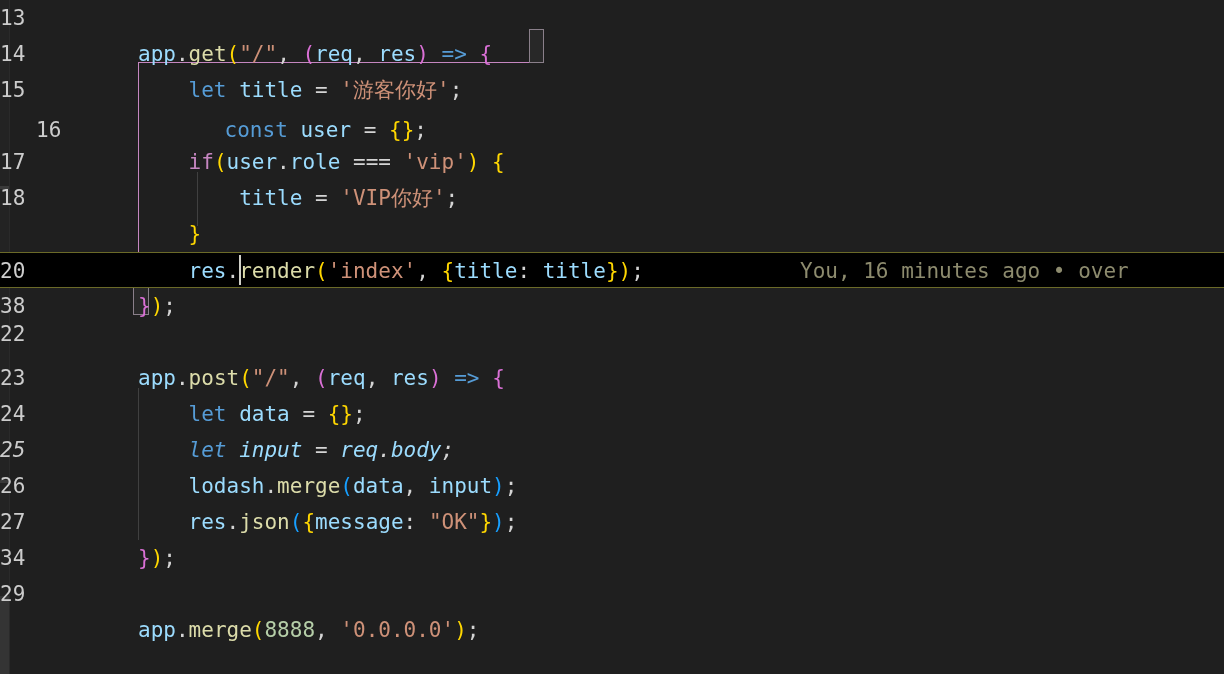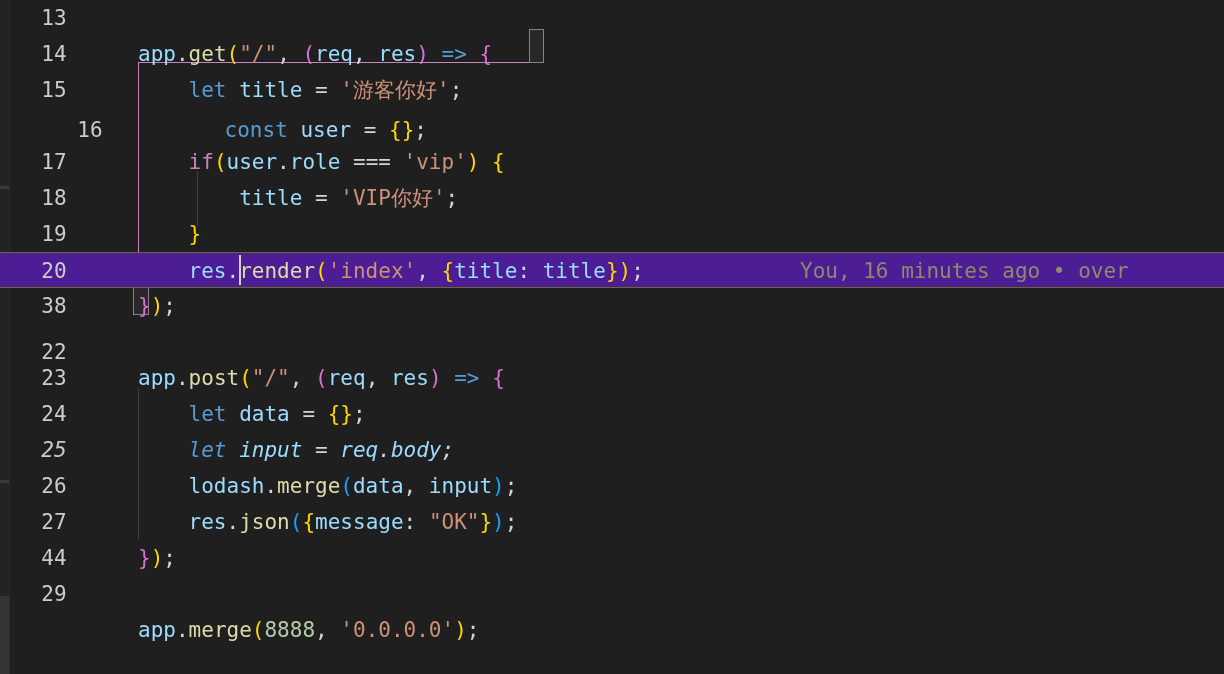--- a/index.html
+++ b/index.html
@@ -42,38 +42,38 @@
     left: 0; right: 0;
     height: 36px;
     line-height: 36px;
     white-space: pre;
     font-size: 21px;
   }
 
   .gutter-num {
     position: absolute;
     left: 0; width: 108px;
-    text-align: center;
+    text-align: left;
     color: #cccccc;
     font-size: 21px;
     letter-spacing: 0.2px;
   }
 
   .code {
     position: absolute;
     left: 138px;
     white-space: pre;
     font-size: 21px;
     color: #d4d4d4;
     letter-spacing: 0px;
   }
 
   
   .row.active {
-    background: #4c1d95;
+    background: #000000;
     border-top: 1px solid #6b6a28;
     border-bottom: 1px solid #6b6a28;
     box-sizing: border-box;
   }
 
   .blame {
     position: absolute;
     left: 800px;
     color: #8d8b6e;
     font-size: 21px;
@@ -150,28 +150,28 @@
     </svg>
   </div>
 
   <div id="rows">
       <div class="row" style="top: 0px;"><div class="gutter-num">13</div><div class="code"></div></div>
       <div class="row" style="top: 36px;"><div class="gutter-num">14</div><div class="code"><span class="t-var">app</span><span class="t-plain">.</span><span class="t-fn">get</span><span class="t-b1">(</span><span class="t-str">"/"</span><span class="t-plain">, </span><span class="t-b2">(</span><span class="t-var">req</span><span class="t-plain">, </span><span class="t-var">res</span><span class="t-b2">)</span><span class="t-plain"> </span><span class="t-kw">=&gt;</span><span class="t-plain"> </span><span class="t-b2">{</span></div></div>
       <div class="row" style="top: 72px;"><div class="gutter-num">15</div><div class="code"><span class="t-plain">    </span><span class="t-kw">let</span><span class="t-plain"> </span><span class="t-var">title</span><span class="t-plain"> = </span><span class="t-str">'游客你好'</span><span class="t-plain">;</span></div></div>
       <div class="row" style="top: 112px; margin-left: 36px;"><div class="gutter-num">16</div><div class="code"><span class="t-plain">    </span><span class="t-kw">const</span><span class="t-plain"> </span><span class="t-var">user</span><span class="t-plain"> = </span><span class="t-b1">{</span><span class="t-b1">}</span><span class="t-plain">;</span></div></div>
       <div class="row" style="top: 144px;"><div class="gutter-num">17</div><div class="code"><span class="t-plain">    </span><span class="t-ctrl">if</span><span class="t-b1">(</span><span class="t-var">user</span><span class="t-plain">.</span><span class="t-var">role</span><span class="t-plain"> === </span><span class="t-str">'vip'</span><span class="t-b1">)</span><span class="t-plain"> </span><span class="t-b1">{</span></div></div>
       <div class="row" style="top: 180px;"><div class="gutter-num">18</div><div class="code"><span class="t-plain">        </span><span class="t-var">title</span><span class="t-plain"> = </span><span class="t-str">'VIP你好'</span><span class="t-plain">;</span></div></div>
-      <div class="row" style="top: 216px;"><div class="gutter-num">19</div><div class="code"><span class="t-plain">    </span><span class="t-b1">}</span></div></div>
+      <div class="row" style="top: 216px;"><div class="code"><span class="t-plain">    </span><span class="t-b1">}</span></div></div>
       <div class="row active" style="top: 252px;"><div class="gutter-num">20</div><div class="code"><span class="t-plain">    </span><span class="t-var">res</span><span class="t-plain">.</span><span class="t-fn">render</span><span class="t-b1">(</span><span class="t-str">'index'</span><span class="t-plain">, </span><span class="t-b1">{</span><span class="t-var">title</span><span class="t-plain">: </span><span class="t-var">title</span><span class="t-b1">}</span><span class="t-b1">)</span><span class="t-plain">;</span></div><div class="blame">You, 16 minutes ago • over</div></div>
       <div class="row" style="top: 288px;"><div class="gutter-num">38</div><div class="code"><span class="t-b2">}</span><span class="t-b1">)</span><span class="t-plain">;</span></div></div>
-      <div class="row" style="top: 334px;"><div class="gutter-num">22</div><div class="code"></div></div>
+      <div class="row" style="top: 316px;"><div class="gutter-num">22</div><div class="code"></div></div>
       <div class="row" style="top: 360px;"><div class="gutter-num">23</div><div class="code"><span class="t-var">app</span><span class="t-plain">.</span><span class="t-fn">post</span><span class="t-b1">(</span><span class="t-str">"/"</span><span class="t-plain">, </span><span class="t-b2">(</span><span class="t-var">req</span><span class="t-plain">, </span><span class="t-var">res</span><span class="t-b2">)</span><span class="t-plain"> </span><span class="t-kw">=&gt;</span><span class="t-plain"> </span><span class="t-b2">{</span></div></div>
       <div class="row" style="top: 396px;"><div class="gutter-num">24</div><div class="code"><span class="t-plain">    </span><span class="t-kw">let</span><span class="t-plain"> </span><span class="t-var">data</span><span class="t-plain"> = </span><span class="t-b1">{</span><span class="t-b1">}</span><span class="t-plain">;</span></div></div>
       <div class="row" style="top: 432px; font-style: italic;"><div class="gutter-num">25</div><div class="code"><span class="t-plain">    </span><span class="t-kw">let</span><span class="t-plain"> </span><span class="t-var">input</span><span class="t-plain"> = </span><span class="t-var">req</span><span class="t-plain">.</span><span class="t-var">body</span><span class="t-plain">;</span></div></div>
       <div class="row" style="top: 468px;"><div class="gutter-num">26</div><div class="code"><span class="t-plain">    </span><span class="t-var">lodash</span><span class="t-plain">.</span><span class="t-fn">merge</span><span class="t-b3">(</span><span class="t-var">data</span><span class="t-plain">, </span><span class="t-var">input</span><span class="t-b3">)</span><span class="t-plain">;</span></div></div>
       <div class="row" style="top: 504px;"><div class="gutter-num">27</div><div class="code"><span class="t-plain">    </span><span class="t-var">res</span><span class="t-plain">.</span><span class="t-fn">json</span><span class="t-b3">(</span><span class="t-b1">{</span><span class="t-var">message</span><span class="t-plain">: </span><span class="t-str">"OK"</span><span class="t-b1">}</span><span class="t-b3">)</span><span class="t-plain">;</span></div></div>
-      <div class="row" style="top: 540px;"><div class="gutter-num">44</div><div class="code"><span class="t-b2">}</span><span class="t-b1">)</span><span class="t-plain">;</span></div></div>
+      <div class="row" style="top: 540px;"><div class="gutter-num">34</div><div class="code"><span class="t-b2">}</span><span class="t-b1">)</span><span class="t-plain">;</span></div></div>
       <div class="row" style="top: 576px;"><div class="gutter-num">29</div><div class="code"></div></div>
       <div class="row" style="top: 612px;"><div class="code"><span class="t-var">app</span><span class="t-plain">.</span><span class="t-fn">merge</span><span class="t-b1">(</span><span class="t-num">8888</span><span class="t-plain">, </span><span class="t-str">'0.0.0.0'</span><span class="t-b1">)</span><span class="t-plain">;</span></div></div>
     </div>
 
 <div class="cursor" style="left: 239px; top: 255px; background: rgb(208, 208, 200);"></div>
   </div>
 
 </body></html>

